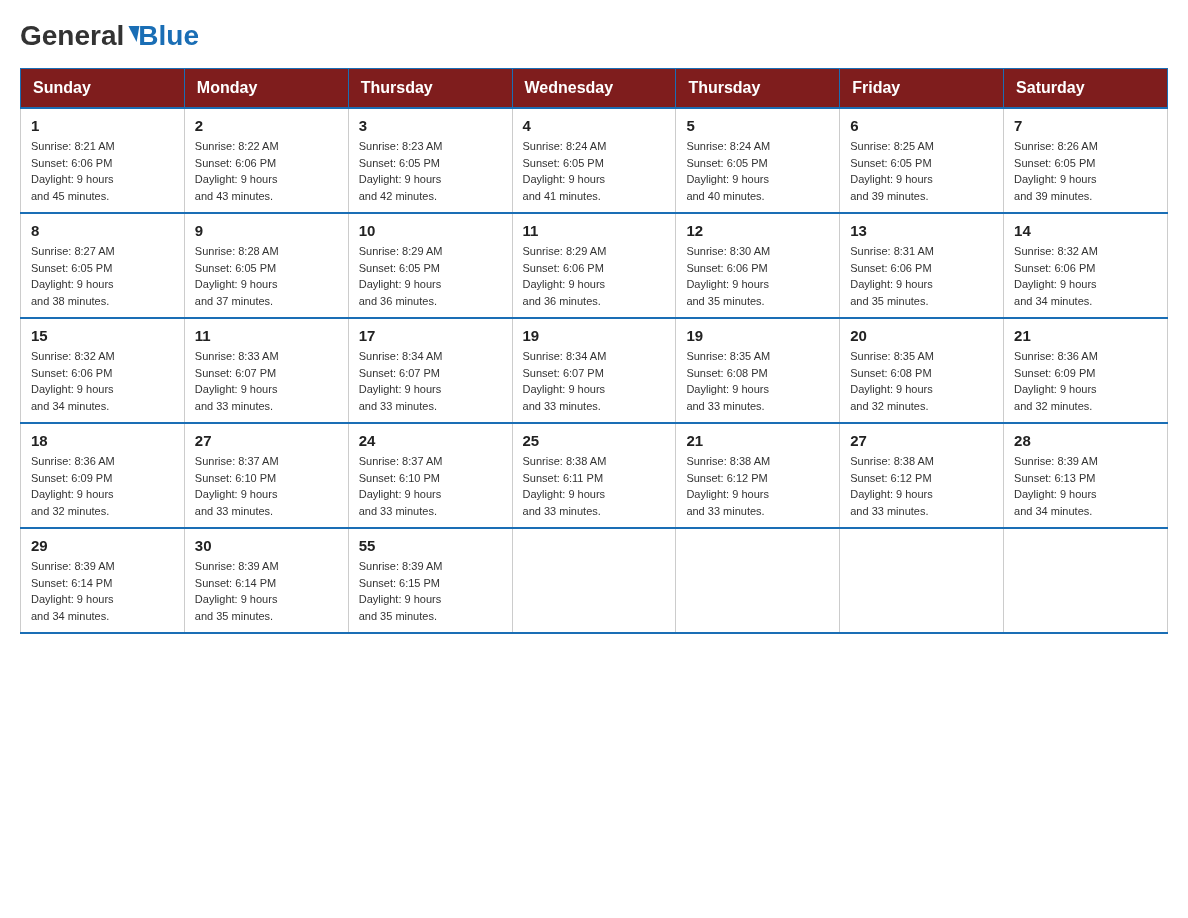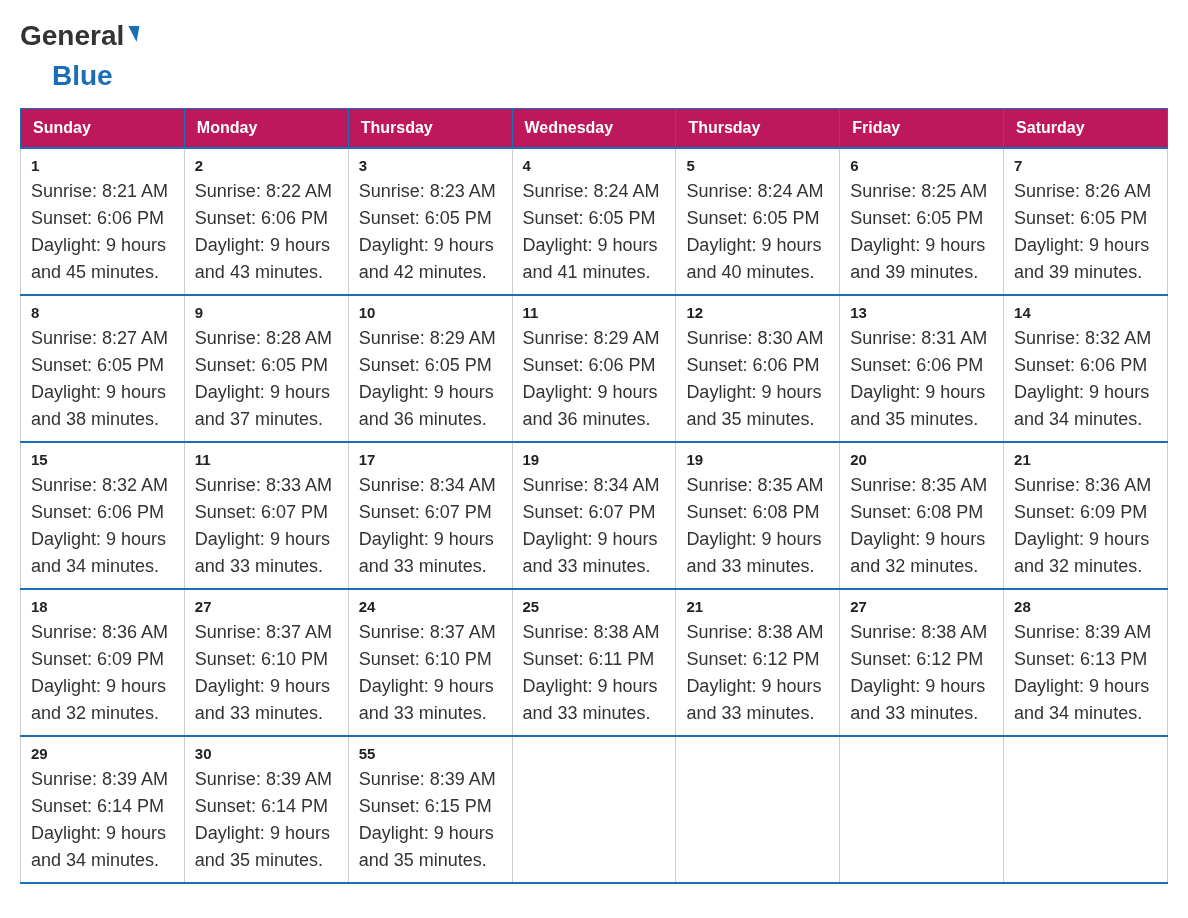--- a/index.html
+++ b/index.html
@@ -11,23 +11,22 @@
       min-height: 918px;
     }
     .header-area {
       display: flex;
       justify-content: space-between;
       align-items: flex-start;
       margin-bottom: 16px;
     }
     .logo {
       display: flex;
-      flex-direction: column;
+      flex-direction: row;
       align-items: flex-start;
-      gap: 8px;
     }
     .logo-line {
       display: flex;
       align-items: center;
     }
     .title-area {
       text-align: right;
     }
     .month-title {
       font-size: 48px;
@@ -39,21 +38,21 @@
       font-size: 22px;
       color: #555;
       margin-top: 4px;
     }
     .calendar-table {
       width: 100%;
       border-collapse: collapse;
       border: 1px solid #aaa;
     }
     .calendar-table th {
-      background: #be185d;
+      background: #7f1d1d;
       color: #fff;
       font-size: 16px;
       font-weight: bold;
       padding: 10px 12px;
       text-align: left;
       border: 1px solid #1a6eb5;
     }
     .calendar-table td {
       vertical-align: top;
       padding: 8px 10px;
@@ -66,39 +65,39 @@
     .calendar-table tr {
       border-bottom: 2px solid #1a6eb5;
     }
     .day-number {
       font-size: 15px;
       font-weight: bold;
       color: #222;
       margin-bottom: 4px;
     }
     .day-info {
-      font-size: 18px;
+      font-size: 11px;
       color: #333;
       line-height: 1.5;
     }
     .empty-cell {
       background: #fff;
     }
   </style>
 </head>
 <body>
 
 <div class="header-area">
   <div class="logo">
     <div class="logo-line">
       <span style="font-size:28px;font-weight:bold;color:#333;">General</span>
       <span style="display:inline-block;width:0;height:0;border-left:11px solid transparent;border-bottom:0;border-top:16px solid #1a6eb5;margin-left:3px;transform:skewX(-10deg);vertical-align:middle;margin-top:-4px;"></span>
     </div>
     <div class="logo-line">
-      <span style="font-size:28px;font-weight:bold;color:#1a6eb5;margin-left:32px;">Blue</span>
+      <span style="font-size:28px;font-weight:bold;color:#1a6eb5;">Blue</span>
     </div>
   </div>
   <div class="title-area">
     <div class="month-title"></div>
     <div class="location-title"></div>
   </div>
 </div>
 
 <table class="calendar-table">
   <thead>

